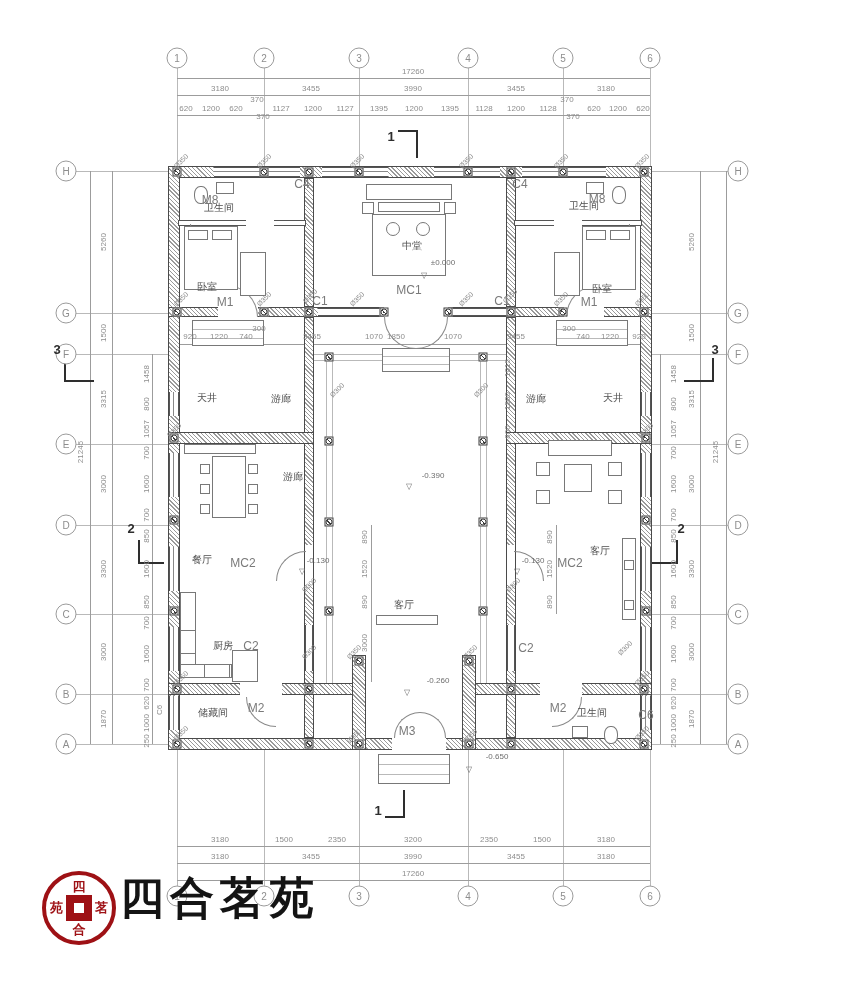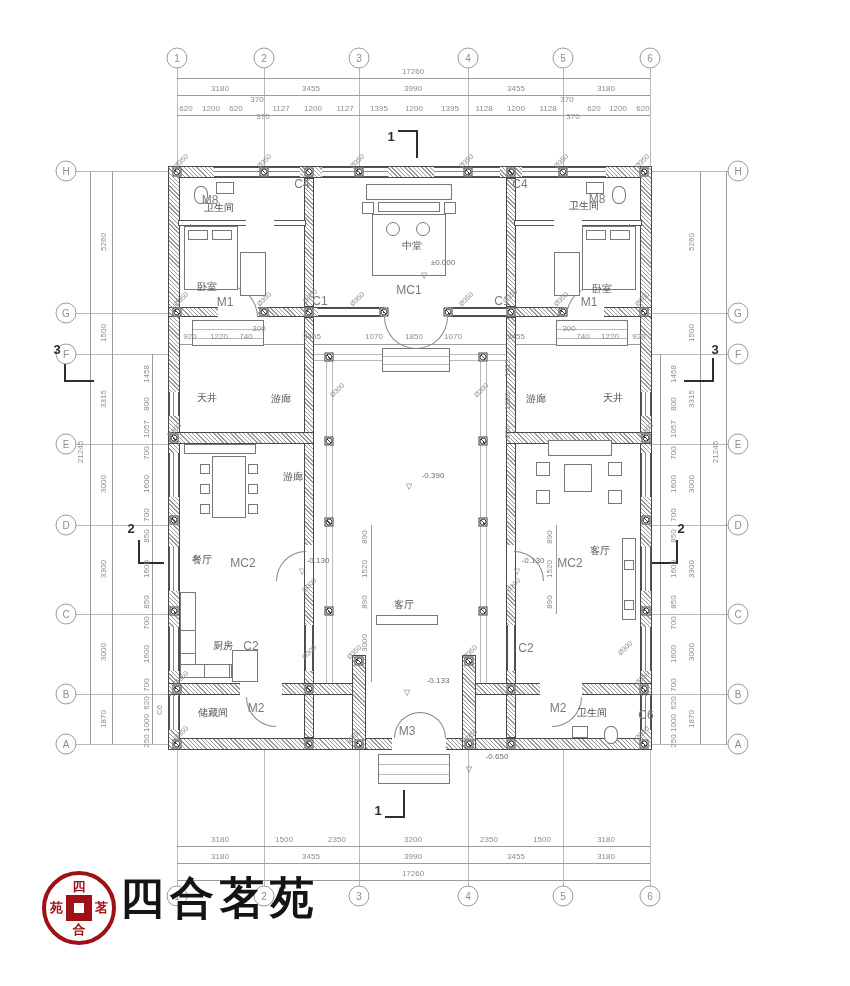--- a/index.html
+++ b/index.html
@@ -389,21 +389,21 @@
       <span class="lb dv" style="left: 673px; top: 654px; transform: translate(-50%, -50%) rotate(-90deg);">1600</span>
       <span class="lb dv" style="left: 673px; top: 685px; transform: translate(-50%, -50%) rotate(-90deg);">700</span>
       <span class="lb dv" style="left: 673px; top: 703px; transform: translate(-50%, -50%) rotate(-90deg);">620</span>
       <span class="lb dv" style="left: 673px; top: 723px; transform: translate(-50%, -50%) rotate(-90deg);">1000</span>
       <span class="lb dv" style="left: 673px; top: 741px; transform: translate(-50%, -50%) rotate(-90deg);">250</span>
       <span class="lb d" style="left: 190px; top: 336px; transform: translate(-50%, -50%);">920</span>
       <span class="lb d" style="left: 219px; top: 336px; transform: translate(-50%, -50%);">1220</span>
       <span class="lb d" style="left: 246px; top: 336px; transform: translate(-50%, -50%);">740</span>
       <span class="lb d" style="left: 312px; top: 336px; transform: translate(-50%, -50%);">3455</span>
       <span class="lb d" style="left: 374px; top: 336px; transform: translate(-50%, -50%);">1070</span>
-      <span class="lb d" style="left: 414px; top: 336px; transform: translate(-50%, -50%);">1850</span>
+      <span class="lb d" style="left: 396px; top: 336px; transform: translate(-50%, -50%);">1850</span>
       <span class="lb d" style="left: 453px; top: 336px; transform: translate(-50%, -50%);">1070</span>
       <span class="lb d" style="left: 516px; top: 336px; transform: translate(-50%, -50%);">3455</span>
       <span class="lb d" style="left: 583px; top: 336px; transform: translate(-50%, -50%);">740</span>
       <span class="lb d" style="left: 610px; top: 336px; transform: translate(-50%, -50%);">1220</span>
       <span class="lb d" style="left: 639px; top: 336px; transform: translate(-50%, -50%);">920</span>
       <span class="lb d" style="left: 259px; top: 328px; transform: translate(-50%, -50%);">300</span>
       <span class="lb d" style="left: 569px; top: 328px; transform: translate(-50%, -50%);">300</span>
       <span class="lb dv" style="left: 507px; top: 368px; transform: translate(-50%, -50%) rotate(-90deg);">1015</span>
       <span class="lb dv" style="left: 507px; top: 401px; transform: translate(-50%, -50%) rotate(-90deg);">1500</span>
       <span class="lb dv" style="left: 507px; top: 432px; transform: translate(-50%, -50%) rotate(-90deg);">800</span>
@@ -445,21 +445,21 @@
       <span class="lb code" style="left: 526px; top: 648px; transform: translate(-50%, -50%);">C2</span>
       <span class="lb code" style="left: 256px; top: 708px; transform: translate(-50%, -50%);">M2</span>
       <span class="lb code" style="left: 558px; top: 708px; transform: translate(-50%, -50%);">M2</span>
       <span class="lb code" style="left: 407px; top: 731px; transform: translate(-50%, -50%);">M3</span>
       <span class="lb dv" style="left: 159px; top: 710px; transform: translate(-50%, -50%) rotate(-90deg);">C6</span>
       <span class="lb code" style="left: 646px; top: 715px; transform: translate(-50%, -50%);">C6</span>
       <span class="lb lvl" style="left: 443px; top: 262px; transform: translate(-50%, -50%);">±0.000</span>
       <span class="lb lvl" style="left: 433px; top: 475px; transform: translate(-50%, -50%);">-0.390</span>
       <span class="lb lvl" style="left: 318px; top: 560px; transform: translate(-50%, -50%);">-0.130</span>
       <span class="lb lvl" style="left: 533px; top: 560px; transform: translate(-50%, -50%);">-0.130</span>
-      <span class="lb lvl" style="left: 438px; top: 680px; transform: translate(-50%, -50%);">-0.133</span>
+      <span class="lb lvl" style="left: 438px; top: 680px; transform: translate(-50%, -50%);">-0.260</span>
       <span class="lb lvl" style="left: 497px; top: 756px; transform: translate(-50%, -50%);">-0.650</span>
       <span class="lb tri" style="left: 424px; top: 275px; transform: translate(-50%, -50%);">▽</span>
       <span class="lb tri" style="left: 409px; top: 486px; transform: translate(-50%, -50%);">▽</span>
       <span class="lb tri" style="left: 302px; top: 571px; transform: translate(-50%, -50%);">▽</span>
       <span class="lb tri" style="left: 517px; top: 571px; transform: translate(-50%, -50%);">▽</span>
       <span class="lb tri" style="left: 407px; top: 692px; transform: translate(-50%, -50%);">▽</span>
       <span class="lb tri" style="left: 469px; top: 769px; transform: translate(-50%, -50%);">▽</span>
       <span class="lb diag" style="left: 181px; top: 161px; transform: translate(-50%, -50%) rotate(-45deg);">Ø350</span>
       <span class="lb diag" style="left: 264px; top: 161px; transform: translate(-50%, -50%) rotate(-45deg);">Ø350</span>
       <span class="lb diag" style="left: 357px; top: 161px; transform: translate(-50%, -50%) rotate(-45deg);">Ø350</span>

